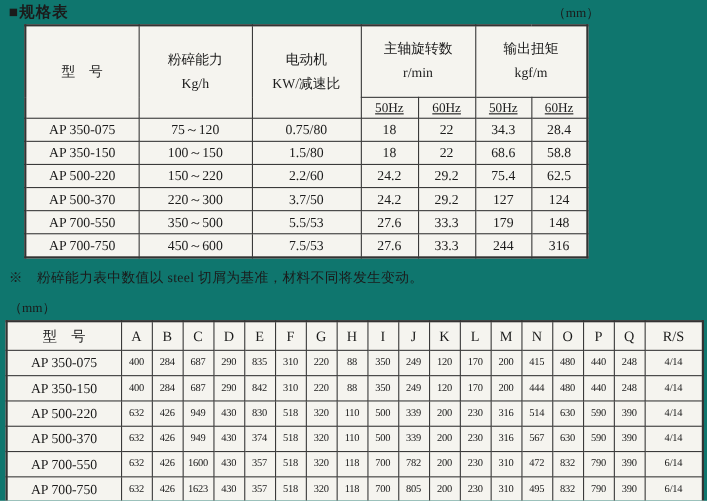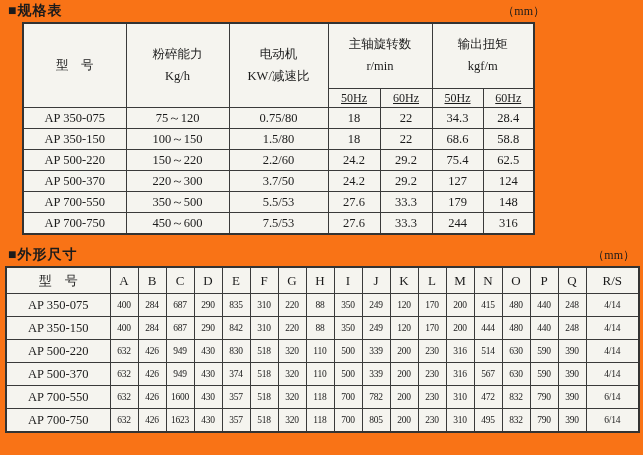--- a/index.html
+++ b/index.html
@@ -1,19 +1,19 @@
 <!DOCTYPE html>
 <html><head>
 <meta charset="utf-8">
 <style>
   html, body { margin: 0; padding: 0; }
   body { background: #d8d7d3; }
   .page {
     width: 643px; height: 455px;
-    background: #f97316;
+    background: #0f766e;
     font-family: "Liberation Serif", "DejaVu Serif", serif;
     color: #1b1b1b;
     box-sizing: border-box;
     padding-top: 2px;
     overflow: hidden;
     position: relative;
   }
   .sec-head {
     display: flex; justify-content: space-between; align-items: flex-end;
   }
@@ -154,23 +154,23 @@
         <td>450～600</td>
         <td>7.5/53</td>
         <td>27.6</td>
         <td>33.3</td>
         <td>244</td>
         <td>316</td>
       </tr>
     </tbody>
   </table>
 
+  <div class="footnote">※　粉碎能力表中数值以 steel 切屑为基准，材料不同将发生变动。</div>
 
   <div class="sec-head second">
-    <span class="sec-title">■外形尺寸</span>
     <span class="unit">（mm）</span>
   </div>
 
   <table class="dim-table">
     <colgroup>
       <col style="width:104px">
       <col style="width:28px">
         <col style="width:28px">
         <col style="width:28px">
         <col style="width:28px">

